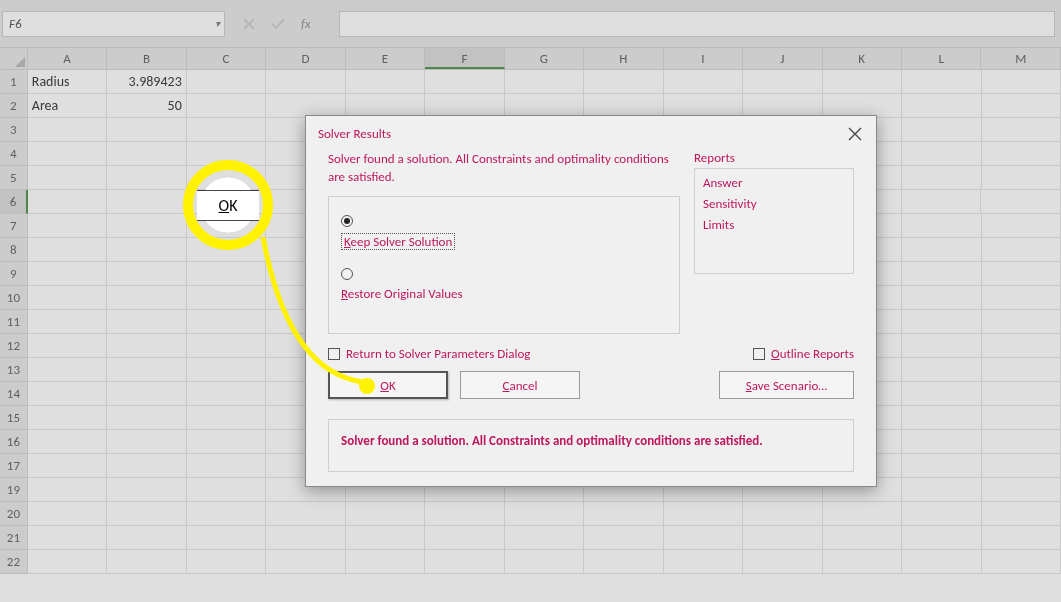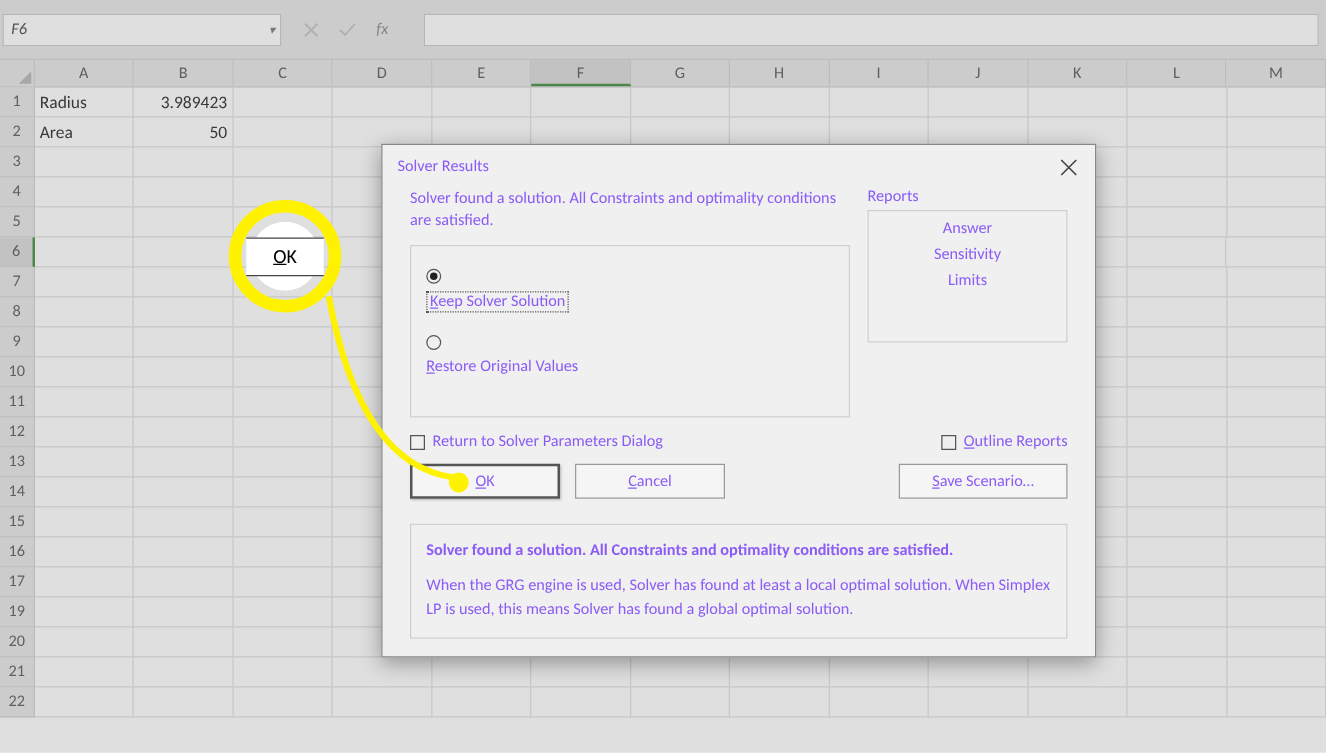--- a/index.html
+++ b/index.html
@@ -136,21 +136,21 @@
     .dialog {
       position: absolute;
       left: 305px;
       top: 115px;
       width: 572px;
       background: #f0f0f0;
       border: 1px solid #888;
       box-shadow: 0 4px 16px rgba(0,0,0,0.35);
       z-index: 10;
       font-size: 13px;
-      color: #8b5cf6;
+      color: #be185d;
     }
     .dialog-title {
       height: 34px;
       display: flex;
       align-items: center;
       padding: 0 12px;
       font-size: 13px;
       position: relative;
     }
     .close-x {
@@ -219,21 +219,21 @@
     }
     .top-right {
       width: 160px;
     }
     .reports-label { font-size: 13px; margin-bottom: 3px; }
     .reports-box {
       height: 106px;
       padding: 4px 8px;
       background: #f0f0f0;
     }
-    .reports-box div { line-height: 1.6; text-align: center; }
+    .reports-box div { line-height: 1.6; }
     .check-row {
       display: flex;
       align-items: center;
       justify-content: space-between;
       margin-bottom: 10px;
     }
     .check-sub {
       display: flex;
       align-items: center;
       gap: 6px;
@@ -763,21 +763,20 @@
       <div class="btn">
         <span><span class="underline-accel">C</span><span id="cancel-rest">ancel</span></span>
       </div>
       <div class="btn-spacer"></div>
       <div class="btn" style="width:135px">
         <span><span class="underline-accel">S</span><span id="save-rest">ave Scenario…</span></span>
       </div>
     </div>
     <div class="msg-box group-border">
       <div class="msg-bold">Solver found a solution.  All Constraints and optimality conditions are satisfied.</div>
-      <div class="msg-detail">When the GRG engine is used, Solver has found at least a local optimal solution. When Simplex LP is used, this means Solver has found a global optimal solution.</div>
     </div>
   </div>
 </div>
 
 <div class="highlight-circle">
   <span class="highlight-ok"><span class="underline-accel">O</span><span id="hi-ok-rest">K</span></span>
 </div>
 <svg class="highlight-line">
   <path d="M 5 5 Q 30 140 105 150" stroke="#fff200" stroke-width="5" fill="none"></path>
 </svg>

